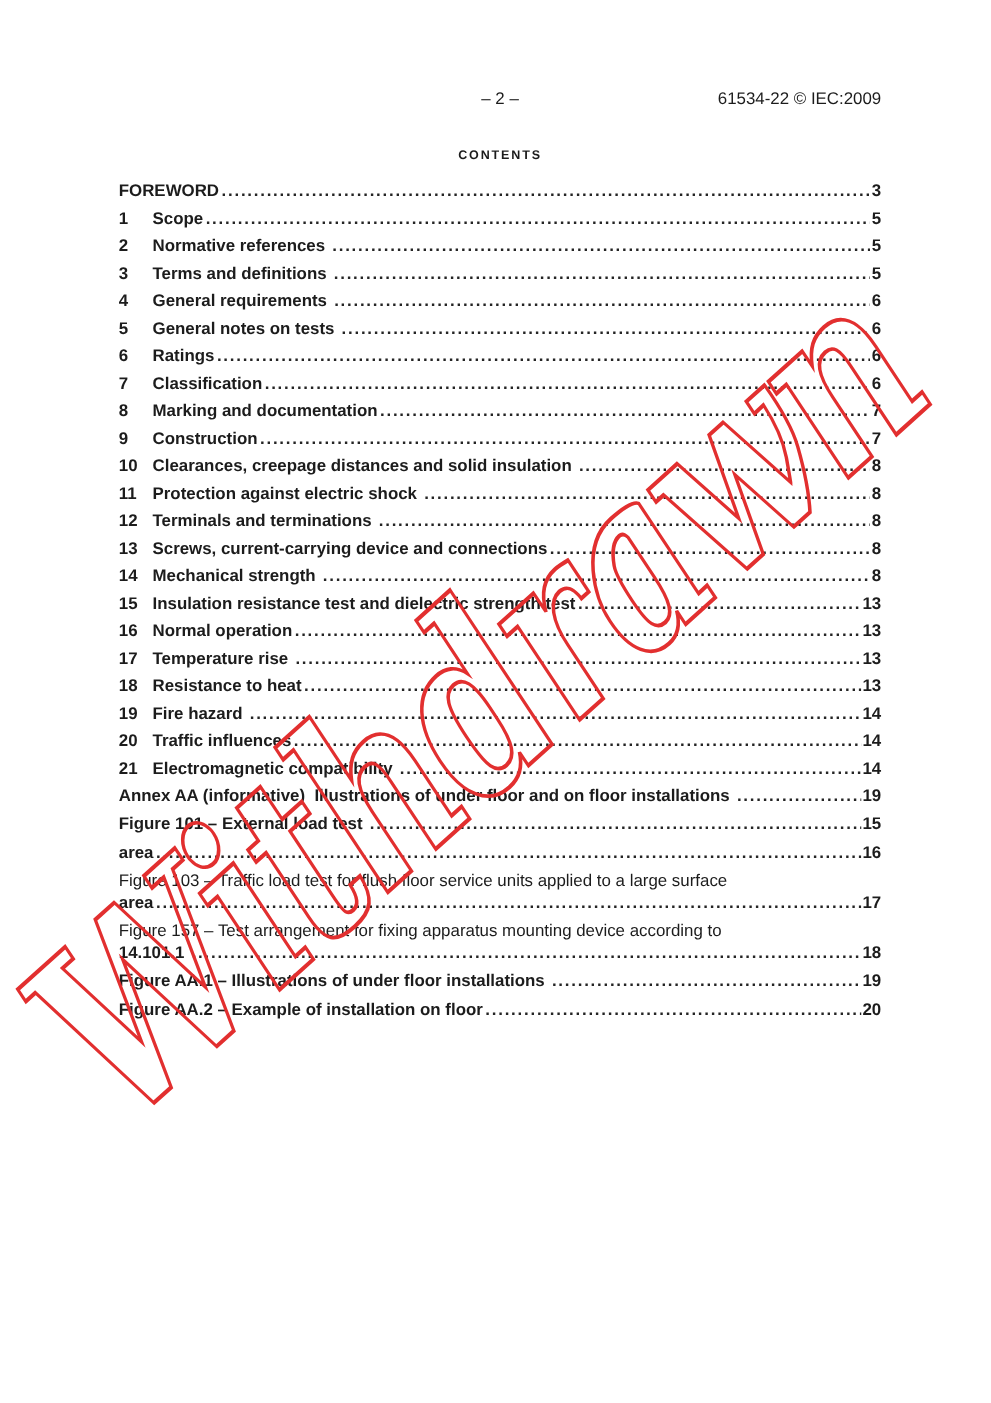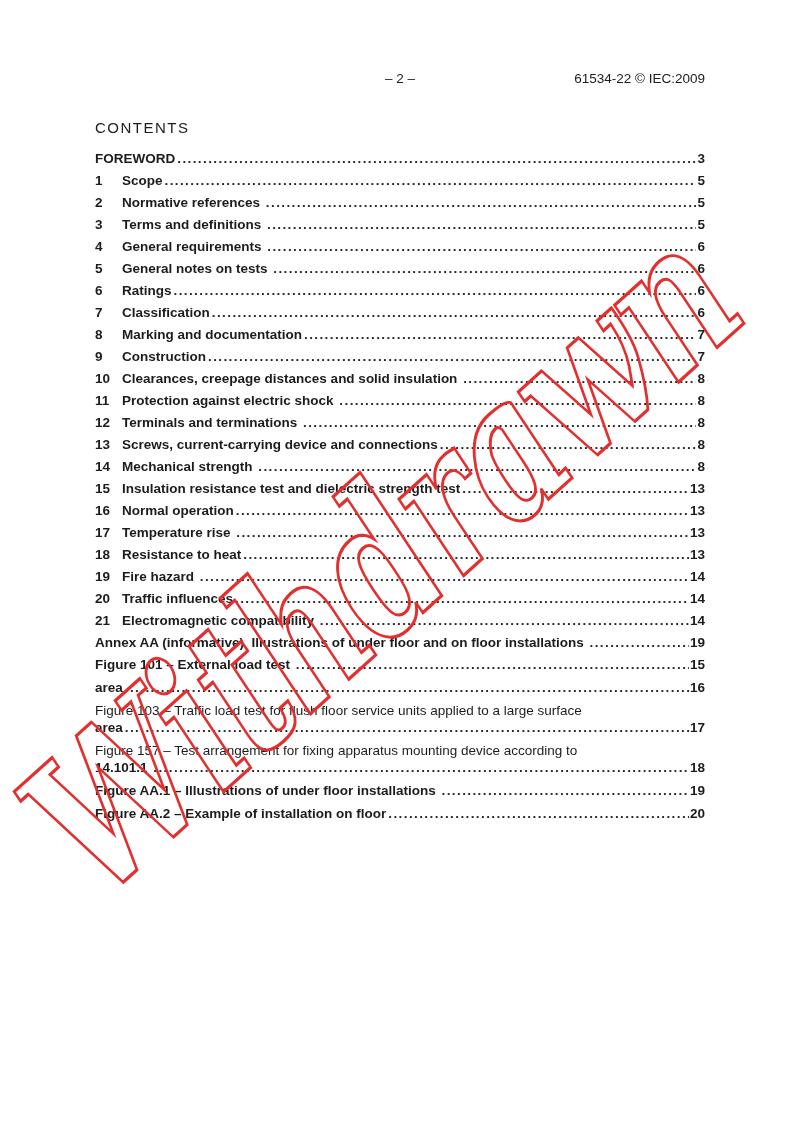--- a/index.html
+++ b/index.html
@@ -16,23 +16,23 @@
   .content { padding: 71px 88px 0 95px; }
 
   
   .page-header { position: relative; height: 18px; }
   .header-center { position: absolute; left: 0; right: 0; text-align: center; }
   .header-right { position: absolute; right: 0; top: 0; }
 
   
   .contents-title {
     margin: 30px 0 14px 0;
-    text-align: left;
-    font-size: 15px;
-    font-weight: normal;
+    text-align: center;
+    font-size: 10px;
+    font-weight: bold;
     letter-spacing: 1.5px;
   }
 
   
   .toc-row { display: flex; align-items: baseline; line-height: 18px; margin-bottom: 4px; font-weight: bold; }
   .toc-num { flex: 0 0 27px; }
   .toc-label { white-space: pre; }
   .toc-dots { flex: 1 1 auto; overflow: hidden; white-space: nowrap; letter-spacing: 1.4px; color: #242424; margin-left: 2px; }
   .toc-dots::after { content: "................................................................................................................................................................................................"; }
   .toc-page { white-space: nowrap; padding-left: 1px; }

